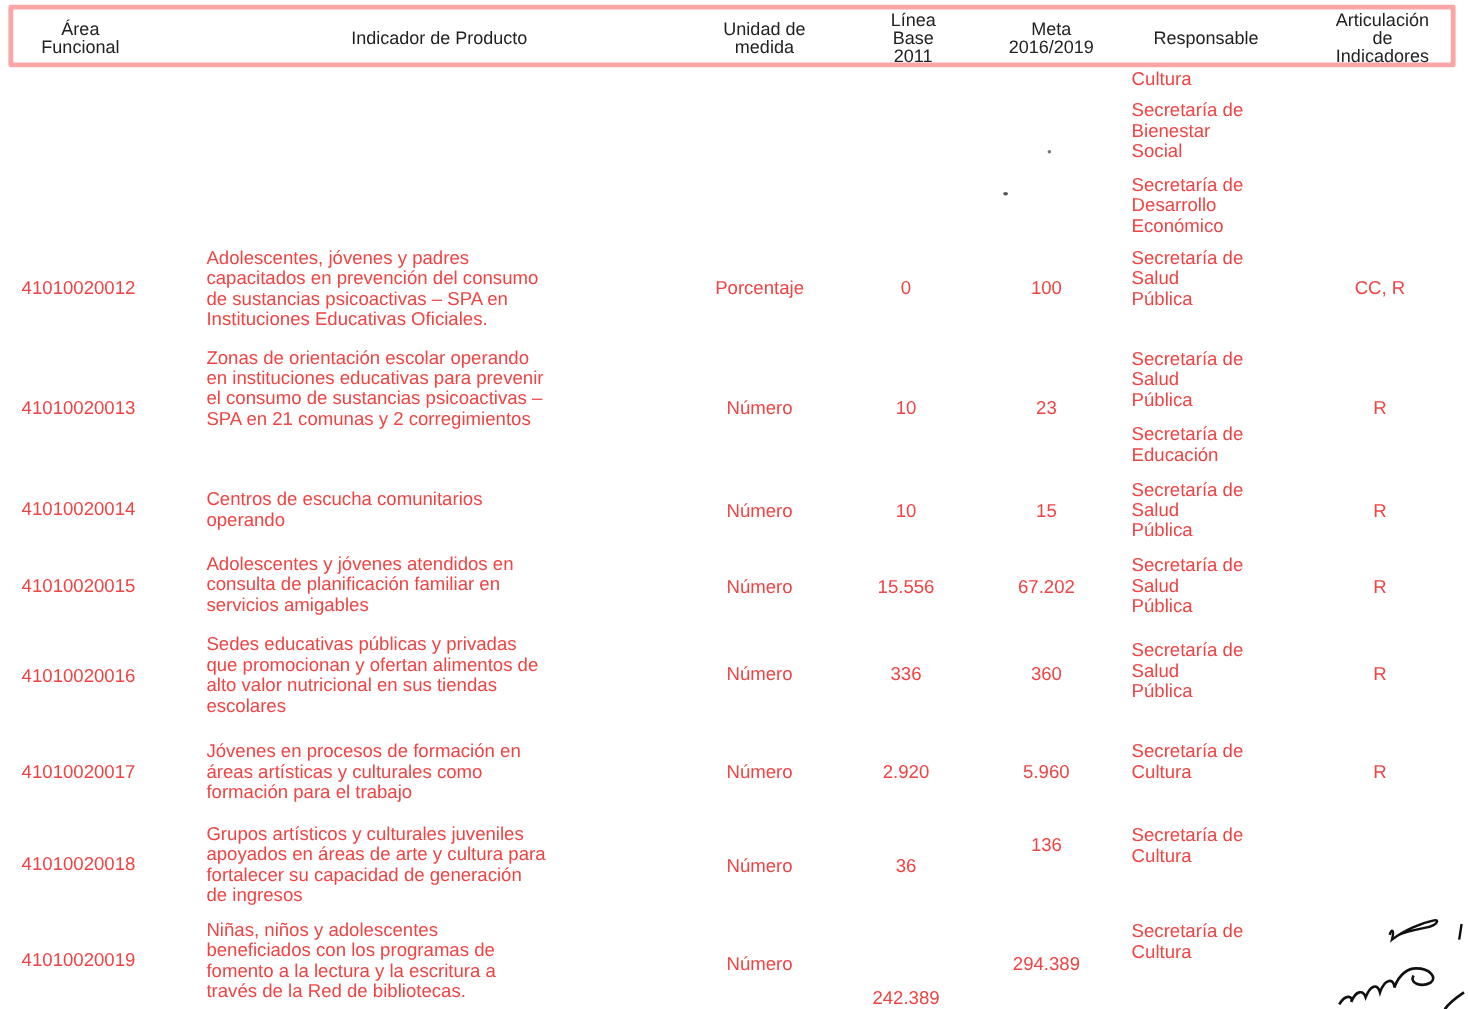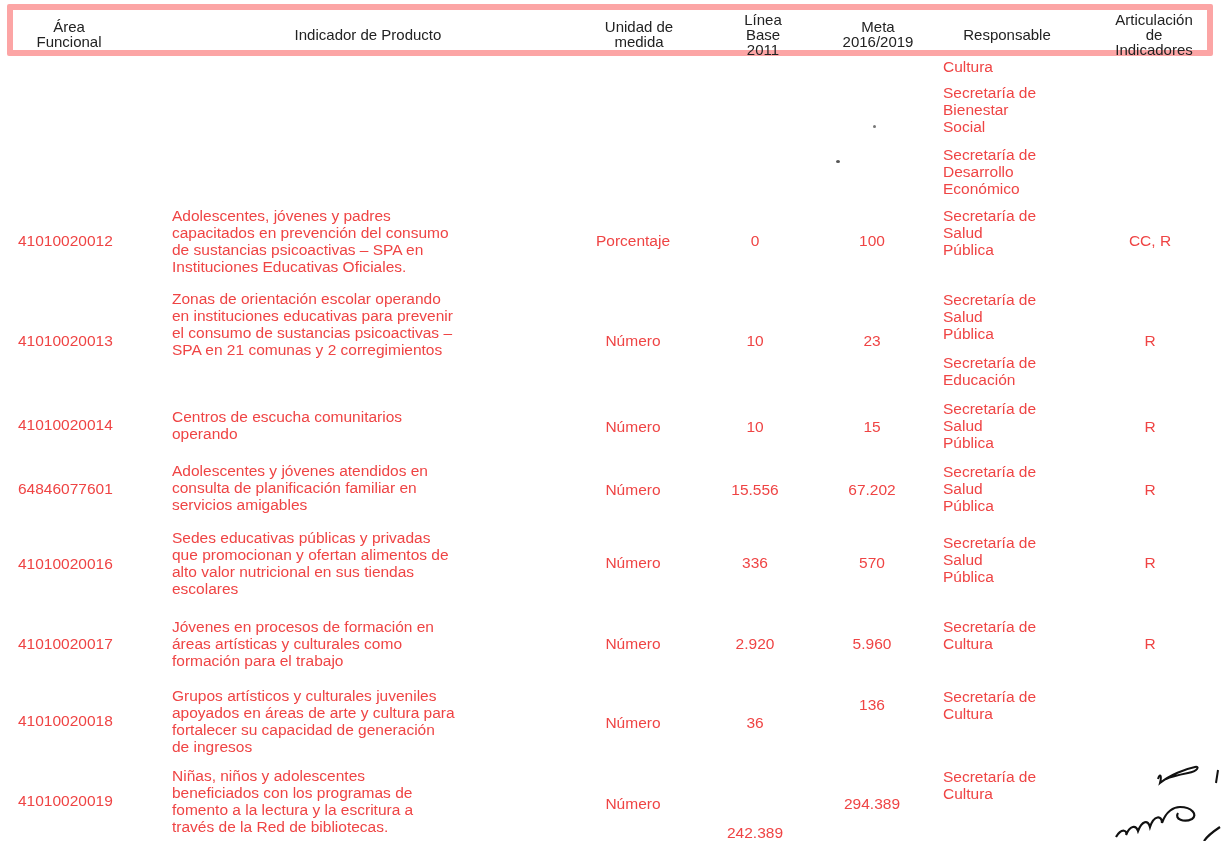--- a/index.html
+++ b/index.html
@@ -20,21 +20,21 @@
       left: 0; top: 0;
       width: 1223px;
       height: 841px;
     }
     .header {
       position: absolute;
       left: 7px;
       top: 4px;
       width: 1206px;
       height: 52px;
-      border: 6px solid #fca5a5;
+      border: 4px solid #fca5a5;
       border-radius: 2px;
       box-sizing: border-box;
     }
     .hcell {
       position: absolute;
       top: 0;
       height: 48px;
       display: flex;
       align-items: center;
       justify-content: center;
@@ -156,42 +156,42 @@
     <div class="cell unit" style="top:418px;">Número</div>
     <div class="cell base" style="top:418px;">10</div>
     <div class="cell meta" style="top:418px;">15</div>
     <div class="cell resp" style="top:400px;">Secretaría de
 Salud
 Pública</div>
     <div class="cell art" style="top:418px;">R</div>
   </div>
 
   <div>
-    <div class="cell code" style="top:480px;">64846077601</div>
+    <div class="cell code" style="top:480px;">41010020015</div>
     <div class="cell desc" style="top:462px;">Adolescentes y jóvenes atendidos en
 consulta de planificación familiar en
 servicios amigables</div>
     <div class="cell unit" style="top:481px;">Número</div>
     <div class="cell base" style="top:481px;">15.556</div>
     <div class="cell meta" style="top:481px;">67.202</div>
     <div class="cell resp" style="top:463px;">Secretaría de
 Salud
 Pública</div>
     <div class="cell art" style="top:481px;">R</div>
   </div>
 
   <div>
     <div class="cell code" style="top:555px;">41010020016</div>
     <div class="cell desc" style="top:529px;">Sedes educativas públicas y privadas
 que promocionan y ofertan alimentos de
 alto valor nutricional en sus tiendas
 escolares</div>
     <div class="cell unit" style="top:554px;">Número</div>
     <div class="cell base" style="top:554px;">336</div>
-    <div class="cell meta" style="top:554px;">570</div>
+    <div class="cell meta" style="top:554px;">360</div>
     <div class="cell resp" style="top:534px;">Secretaría de
 Salud
 Pública</div>
     <div class="cell art" style="top:554px;">R</div>
   </div>
 
   <div>
     <div class="cell code" style="top:635px;">41010020017</div>
     <div class="cell desc" style="top:618px;">Jóvenes en procesos de formación en
 áreas artísticas y culturales como

